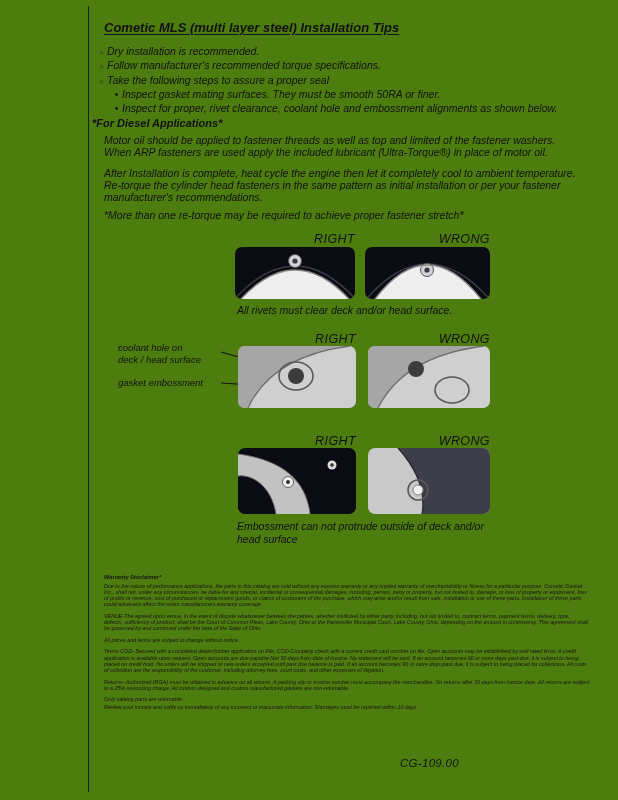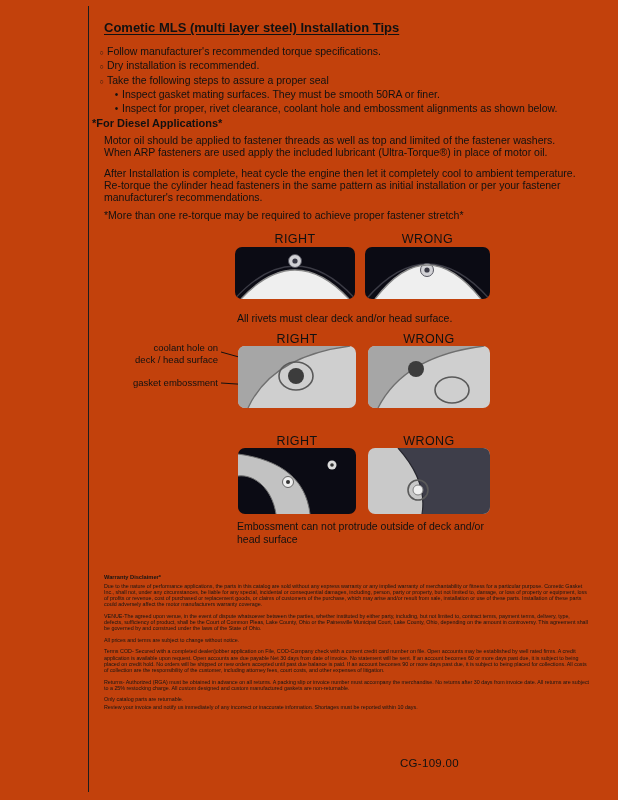--- a/index.html
+++ b/index.html
@@ -1,38 +1,38 @@
 <!DOCTYPE html>
 <html><head>
 <meta charset="utf-8">
 <style>
   * { margin:0; padding:0; box-sizing:border-box; }
   html,body { background:#ffffff; }
   body { font-family:"Liberation Sans", sans-serif; color:#111; }
-  .page { position:relative; width:618px; height:800px; background:#c2410c; overflow:hidden; }
+  .page { position:relative; width:618px; height:800px; background:#4d7c0f; overflow:hidden;font-style:italic; }
   .abs { position:absolute; }
   .rule { position:absolute; left:88px; top:6px; width:1px; height:786px; background:#1c1c1c; }
 
   .title { left:104px; top:20px; font-size:13px; font-weight:bold; text-decoration:underline; text-underline-offset:2px; white-space:nowrap; }
 
   .tips { left:96px; top:45px; font-size:10.5px; line-height:12.4px; width:480px; }
   .tip { display:flex; }
   .tip .m { flex:none; width:11px; text-align:center; }
   .tip.l1 .m::before { content:"○"; font-size:7px; }
   .tip.l2 { margin-left:15px; }
   .tip.l2 .m::before { content:"•"; font-size:10px; }
 
   .h2 { left:92px; top:117px; font-size:11px; font-weight:bold; white-space:nowrap; }
   .para { left:104px; width:474px; font-size:10.5px; line-height:12px; }
 
   .diag { left:0; width:618px; }
-  .dlabel { position:absolute; top:2px; font-size:12.5px; letter-spacing:.4px; text-align:center; color:#111; }
+  .dlabel { position:absolute; top:2px; font-size:12.5px; letter-spacing:.4px; text-align:right; color:#111; }
   .panel { position:absolute; display:block; }
   .caption { position:absolute; font-size:10.5px; line-height:12.5px; width:270px; }
-  .callout { position:absolute; font-size:9.5px; line-height:11.5px; text-align:right; white-space:pre-line; width:100px; }
+  .callout { position:absolute; font-size:9.5px; line-height:11.5px; text-align:left; white-space:pre-line; width:100px; }
   .overlay { position:absolute; left:0; top:0; pointer-events:none; }
 
   .warranty { left:104px; top:574px; width:486px; font-size:5.35px; line-height:6.15px; color:#151515; }
   .warranty .wh { font-size:5.7px; font-weight:bold; margin-bottom:2.5px; }
   .warranty p { margin-bottom:5.5px; }
   .warranty p.tight { margin-bottom:1px; }
 
   .footer { left:388px; top:757px; font-size:11.5px; letter-spacing:.3px;margin-left:12px; }
 </style>
 </head>
@@ -40,25 +40,25 @@
 
 <div class="page">
 
   <div class="rule"></div>
 
   <h1 class="abs title">Cometic MLS (multi layer steel) Installation Tips</h1>
 
   <div class="abs tips">
     <div class="tip l1">
         <span class="m"></span>
+        <span>Dry installation is recommended.</span>
+      </div>
+    <div class="tip l1">
+        <span class="m"></span>
         <span>Follow manufacturer's recommended torque specifications.</span>
-      </div>
-    <div class="tip l1">
-        <span class="m"></span>
-        <span>Dry installation is recommended.</span>
       </div>
     <div class="tip l1">
         <span class="m"></span>
         <span>Take the following steps to assure a proper seal</span>
       </div>
     <div class="tip l2">
         <span class="m"></span>
         <span>Inspect gasket mating surfaces.  They must be smooth 50RA or finer.</span>
       </div>
     <div class="tip l2">
@@ -97,21 +97,21 @@
       <g clip-path="url(#c1w)">
         <rect width="125" height="52" fill="#0b0b14"></rect>
         <path d="M-2,56 Q62,-22 128,56" fill="none" stroke="#3c3c46" stroke-width="1.4"></path>
         <path d="M10,52 Q62,-16 116,52 Z" fill="#efefef"></path>
         <circle cx="62" cy="23" r="6.5" fill="#d2d2d6" stroke="#55555f" stroke-width="1"></circle>
         <circle cx="62" cy="23" r="2.6" fill="#3a3a46"></circle>
         <path d="M10,52 Q62,-16 116,52" fill="none" stroke="#8a8a8a" stroke-width="1.4"></path>
       </g>
     </svg>
 
-    <div class="caption" style="left:237px;top:82px">All rivets must clear deck and/or head surface.</div>
+    <div class="caption" style="left:237px;top:74px">All rivets must clear deck and/or head surface.</div>
   </section>
 
   <section class="abs diag" style="top:330px;height:102px">
     <div class="dlabel" style="left:238px;width:118px">RIGHT</div>
     <div class="dlabel" style="left:368px;width:122px">WRONG</div>
 
     <div class="callout" style="left:118px;top:12px">coolant hole on
 deck / head surface</div>
     <div class="callout" style="left:118px;top:47px">gasket embossment</div>
 

